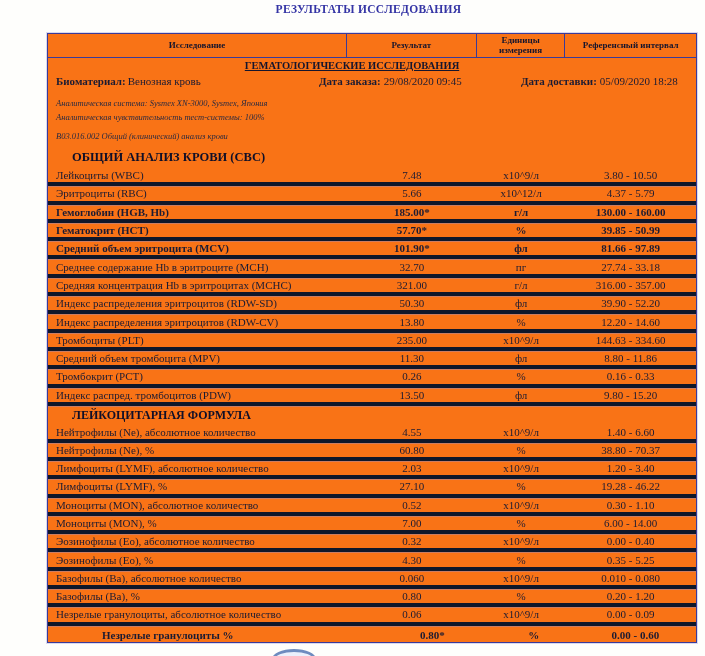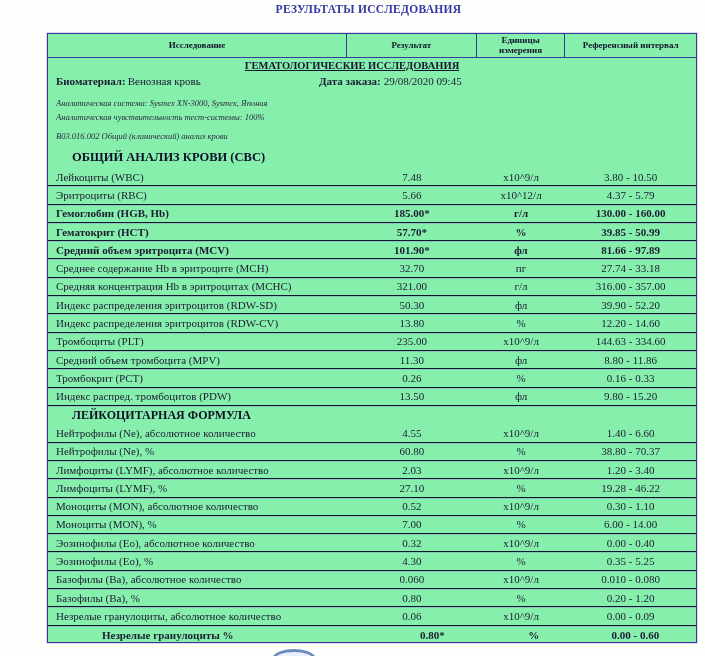--- a/index.html
+++ b/index.html
@@ -9,21 +9,21 @@
     font-family:"Liberation Serif","DejaVu Serif",serif;
   }
   .page-title{
     position:absolute;top:3px;left:16px;width:100%;
     text-align:center;font-size:11.5px;font-weight:bold;
     color:#3535a5;letter-spacing:.3px;
   }
   .report-table{
     position:absolute;left:47px;top:33px;width:650px;height:610px;
     border:1.5px solid #3a3a99;box-sizing:border-box;
-    background:#86efac;box-shadow:0 0 0 1px #d9d9ef;
+    background:#f97316;box-shadow:0 0 0 1px #d9d9ef;
   }
   .head-row{display:flex;height:24px;border-bottom:1.5px solid #3a3a99;box-sizing:border-box;}
   .head-cell{
     display:flex;align-items:center;justify-content:center;text-align:center;
     font-weight:bold;font-size:9px;line-height:9.5px;
     border-right:1.5px solid #3a3a99;box-sizing:border-box;color:#15152e;
   }
   .head-cell:last-child{border-right:none;}
   .hc-name{width:300px;}
   .hc-result{width:130px;}
@@ -49,21 +49,21 @@
   .note-2{top:39px;}
   .section-title{
     display:flex;align-items:center;padding-left:24px;
     font-weight:bold;font-size:12.5px;height:20.25px;box-sizing:border-box;
     color:#0f0f28;
   }
   .section-title.first{height:22px;}
   .section-title.second{height:18.5px;font-size:12px;}
   .row{
     display:flex;height:18.3px;box-sizing:border-box;
-    border-bottom:1px solid #0f172a;
+    border-bottom:4px solid #0f172a;
     box-shadow:0 1px 0 rgba(140,140,210,.40);
     font-size:11px;align-items:center;
   }
   .row.bold{font-weight:bold;}
   .row:last-child{border-bottom:none;box-shadow:none;padding-left:46px;}
   .cell{box-sizing:border-box;white-space:nowrap;overflow:hidden;}
   .c-name{width:300px;padding-left:8px;text-align:left;}
   .c-result{width:130px;text-align:center;}
   .c-units{width:89px;text-align:center;}
   .c-ref{width:131px;text-align:center;}
@@ -89,20 +89,23 @@
 
   <div class="group-header">ГЕМАТОЛОГИЧЕСКИЕ ИССЛЕДОВАНИЯ</div>
 
   <div class="meta-row">
     <div class="meta-item meta-bio">
       <span class="meta-lbl">Биоматериал:</span><span class="meta-val">Венозная кровь</span>
     </div>
     <div class="meta-item meta-order">
       <span class="meta-lbl">Дата заказа:</span><span class="meta-val">29/08/2020 09:45</span>
     </div>
+    <div class="meta-item meta-delivery">
+      <span class="meta-lbl">Дата доставки:</span><span class="meta-val">05/09/2020 18:28</span>
+    </div>
   </div>
 
   <div class="notes">
     <div class="note note-0">Аналитическая система: Sysmex XN-3000, Sysmex, Япония</div>
     <div class="note note-1">Аналитическая чувствительность тест-системы: 100%</div>
     <div class="note note-2">В03.016.002 Общий (клинический) анализ крови</div>
   </div>
 
   <div>
   <div class="section-title first">ОБЩИЙ АНАЛИЗ КРОВИ (СВС)</div>

